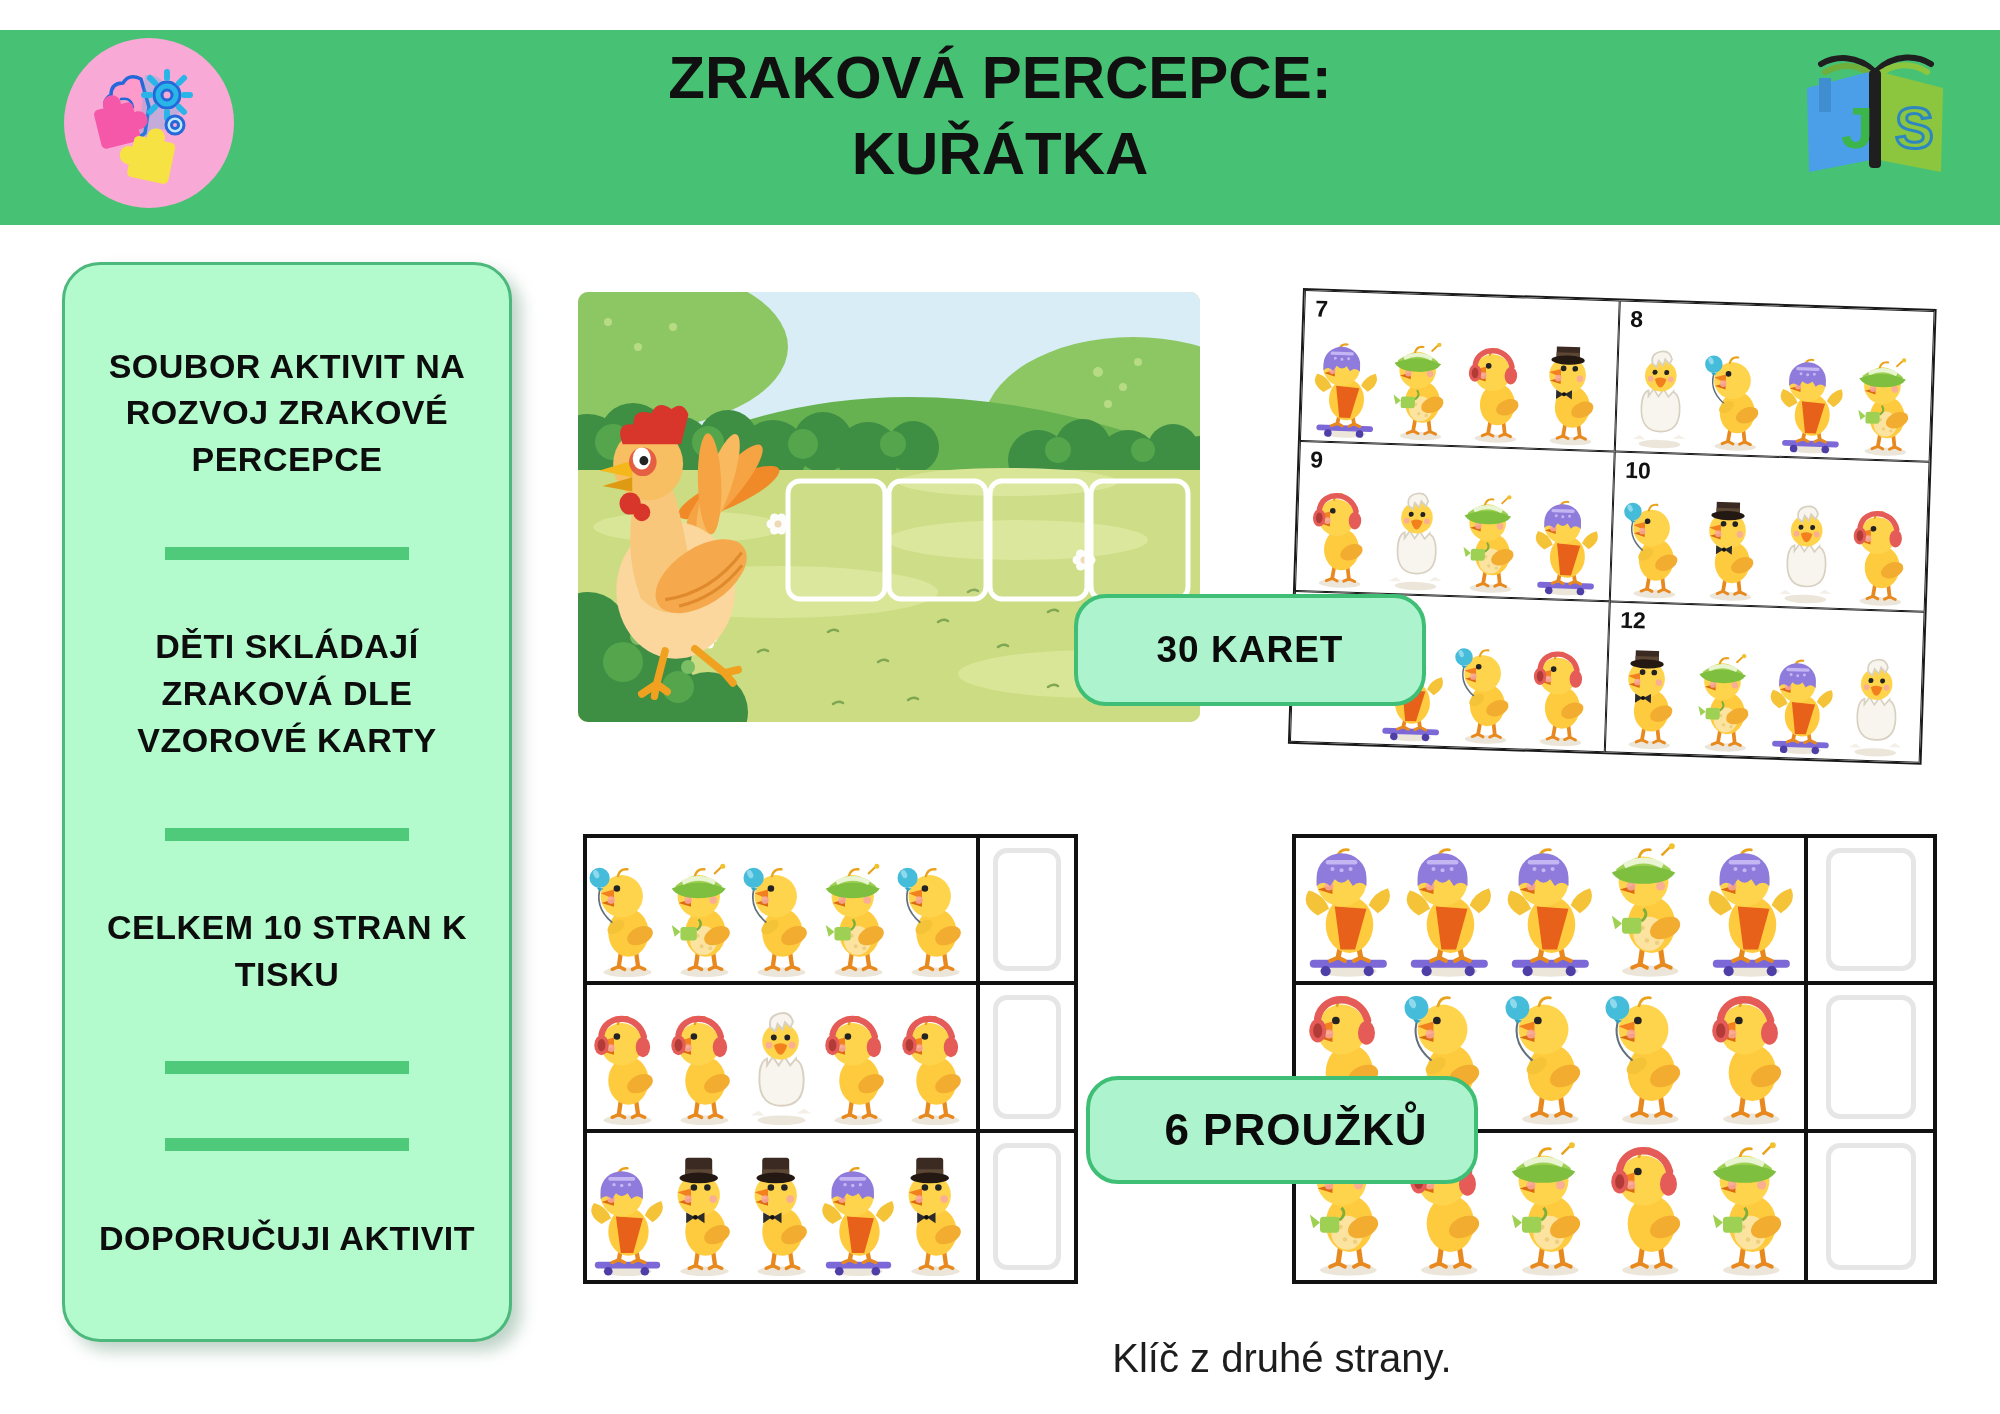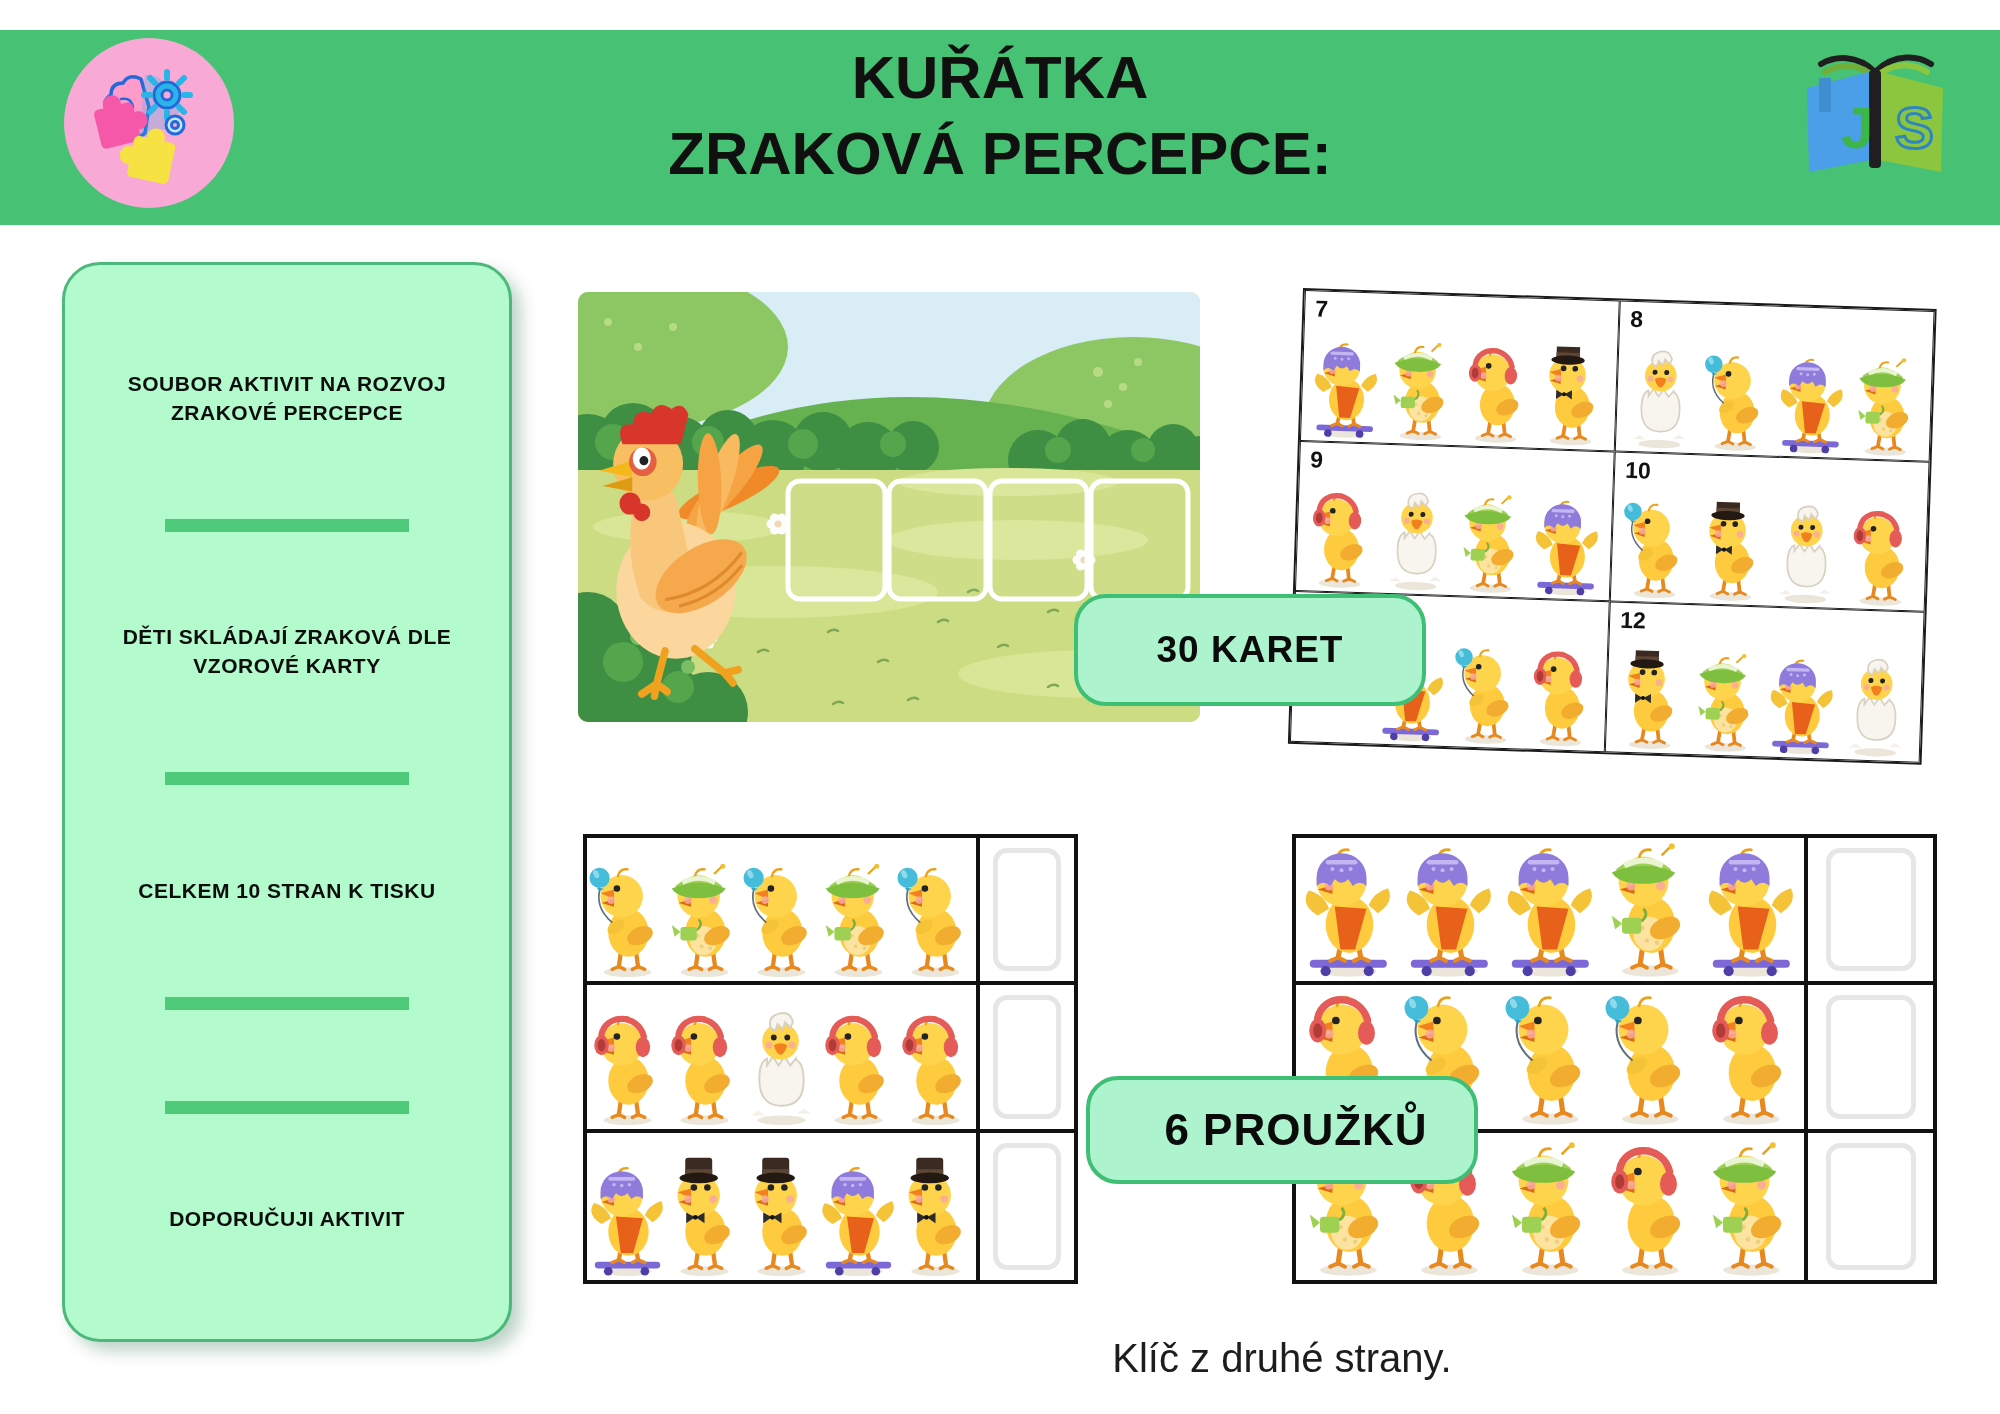--- a/index.html
+++ b/index.html
@@ -12,21 +12,21 @@
              font-weight:bold;font-size:60px;line-height:76px;color:#101010;letter-spacing:0px;}
   .logo-pink{position:absolute;left:63px;top:37px;width:172px;height:172px;}
   .logo-book{position:absolute;left:1795px;top:48px;width:160px;height:140px;}
 
   
   .sidebar{position:absolute;left:62px;top:262px;width:450px;height:1080px;
            background:#B3FACD;border:3px solid #4DB87C;border-radius:38px;
            box-shadow:9px 9px 16px rgba(40,110,70,.30);
            display:flex;flex-direction:column;justify-content:space-evenly;align-items:center;
            padding:14px 26px;box-sizing:border-box;}
-  .sb-item{font-weight:bold;font-size:21px;line-height:1.38;color:#0d0d0d;text-align:center;letter-spacing:.5px;}
+  .sb-item{font-weight:bold;font-size:34px;line-height:1.38;color:#0d0d0d;text-align:center;letter-spacing:.5px;}
   .sb-div{width:244px;height:13px;background:#4FCA7B;flex:0 0 auto;}
 
   
   .scene{position:absolute;left:578px;top:292px;width:622px;height:430px;border-radius:10px;overflow:hidden;}
   .scene svg{display:block;}
 
   
   .sheet{position:absolute;left:1303px;top:288px;width:630px;height:452px;background:#ffffff;
          transform:rotate(1.9deg);transform-origin:0 0;
          display:grid;grid-template-columns:1fr 1fr;grid-template-rows:1fr 1fr 1fr;
@@ -64,22 +64,22 @@
   .footer-note{position:absolute;left:982px;top:1336px;width:600px;text-align:center;
                font-size:40px;color:#1d1d1d;}
 </style>
 </head>
 <body>
 
 <div class="canvas">
 
   <div class="hdr"></div>
   <div class="hdr-title">
+    <div>ZRAKOVÁ PERCEPCE:</div>
     <div>KUŘÁTKA</div>
-    <div>ZRAKOVÁ PERCEPCE:</div>
   </div>
 
   <svg class="logo-pink" viewBox="0 0 172 172">
     <circle cx="86" cy="86" r="85" fill="#F9A9D5"></circle>
 
     <g>
       <path d="M78,42 q-12,-6 -18,4 q-12,0 -12,12 q-10,6 -4,16 q-4,12 8,14 q2,10 14,8 q8,8 16,0 l4,-26 z" fill="#FF9BCB" stroke="#2468D9" stroke-width="3.5" stroke-linejoin="round"></path>
       <path d="M58,62 q10,-2 12,8 M52,78 q12,0 16,-8 M66,88 q8,-4 8,-12" fill="none" stroke="#2468D9" stroke-width="2.5" stroke-linecap="round"></path>
       <path d="M82,38 l-6,60 q16,6 22,-6 q14,2 14,-12 q10,-8 2,-18 q2,-14 -12,-14 q-6,-12 -20,-10 z" fill="#29B5E8" opacity="0.25"></path>
     </g>

